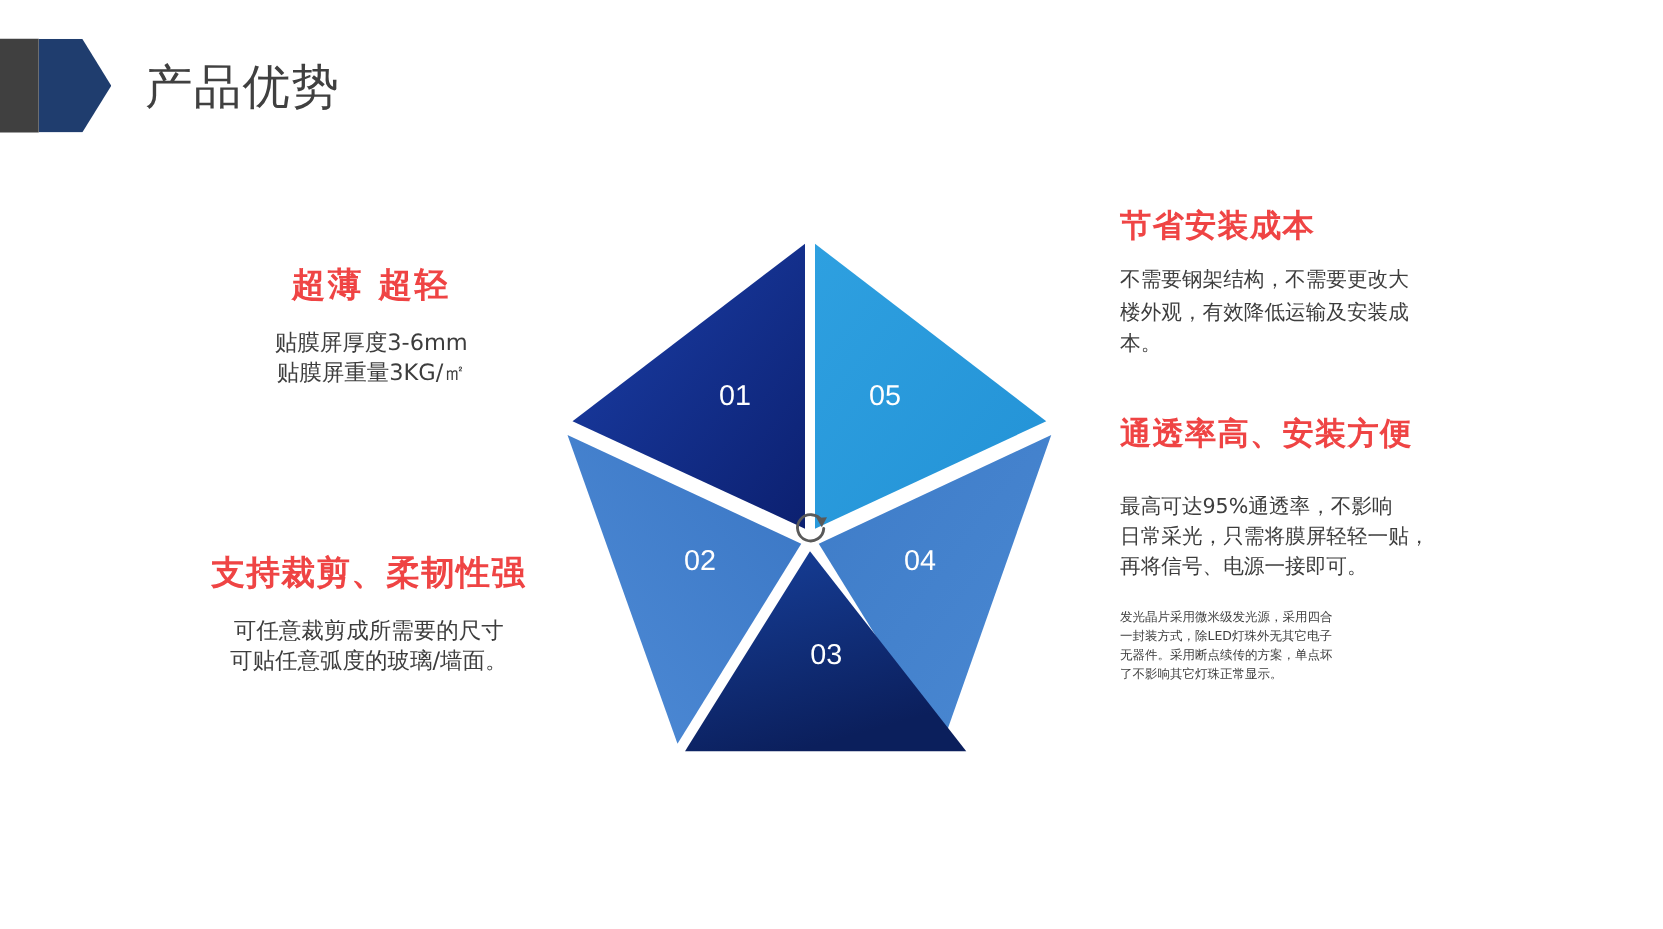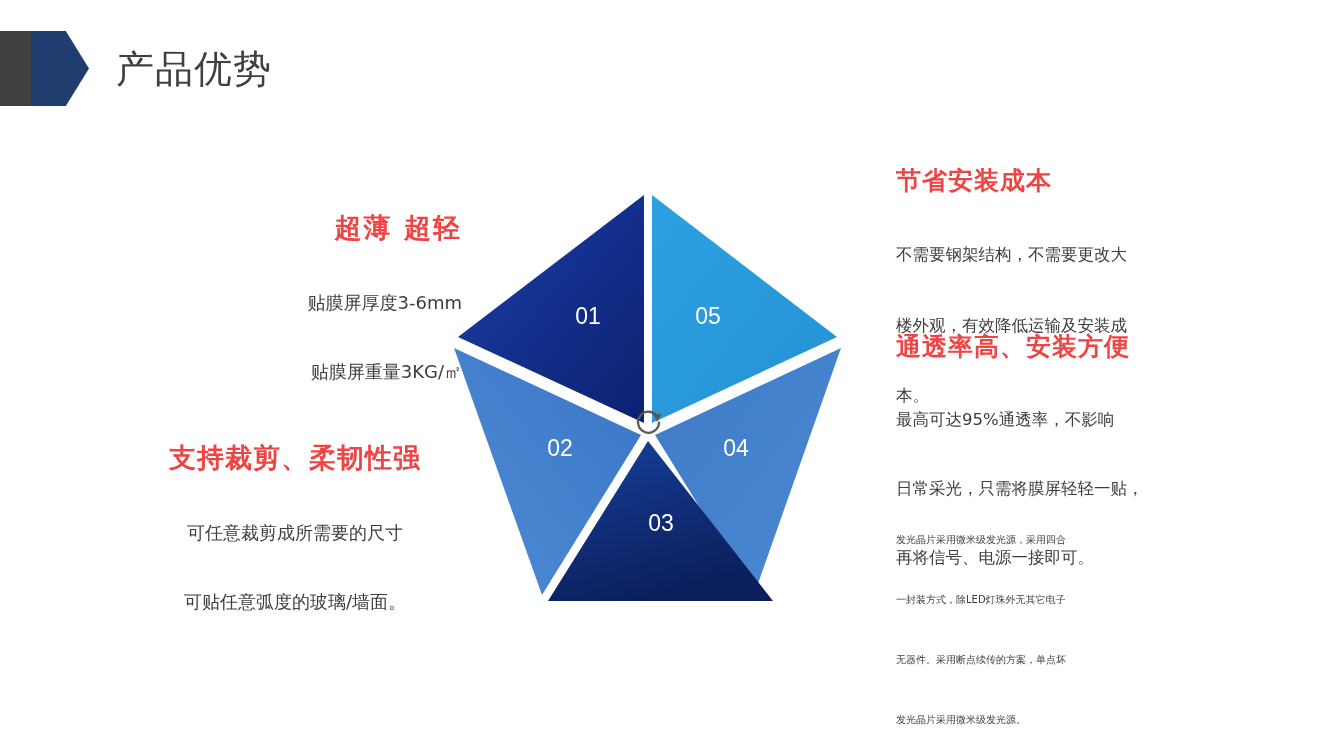--- a/index.html
+++ b/index.html
@@ -73,28 +73,28 @@
   .callout-heading {
     color: #ef4444;
     font-weight: bold;
     font-family: "DejaVu Sans", "Liberation Sans", sans-serif;
     white-space: nowrap;
   }
   .callout-body {
     color: #3d3d3d;
     font-family: "DejaVu Sans", "Liberation Sans", sans-serif;
   }
-  .callout-body div { white-space: nowrap; margin-top: 45px; }
+  .callout-body div { white-space: nowrap; }
 
   
   #callout-thin-light {
     left: 132px;
     top: 210px;
     width: 330px;
-    text-align: right;
+    text-align: center;
   }
   #callout-thin-light .callout-heading {
     font-size: 27px;
     letter-spacing: 2px;
     margin-bottom: 17px;
   }
   #callout-thin-light .callout-body {
     font-size: 18px;
     line-height: 1.35;
   }
@@ -250,15 +250,15 @@
     <div>日常采光，只需将膜屏轻轻一贴，</div>
     <div>再将信号、电源一接即可。</div>
   </div>
 </div>
 
 <div class="callout" id="callout-breakpoint">
   <div class="callout-body">
     <div>发光晶片采用微米级发光源，采用四合</div>
     <div>一封装方式，除LED灯珠外无其它电子</div>
     <div>无器件。采用断点续传的方案，单点坏</div>
-    <div>发光晶片采用微米级发光源。</div>
+    <div>了不影响其它灯珠正常显示。</div>
   </div>
 </div>
 
 </body></html>

